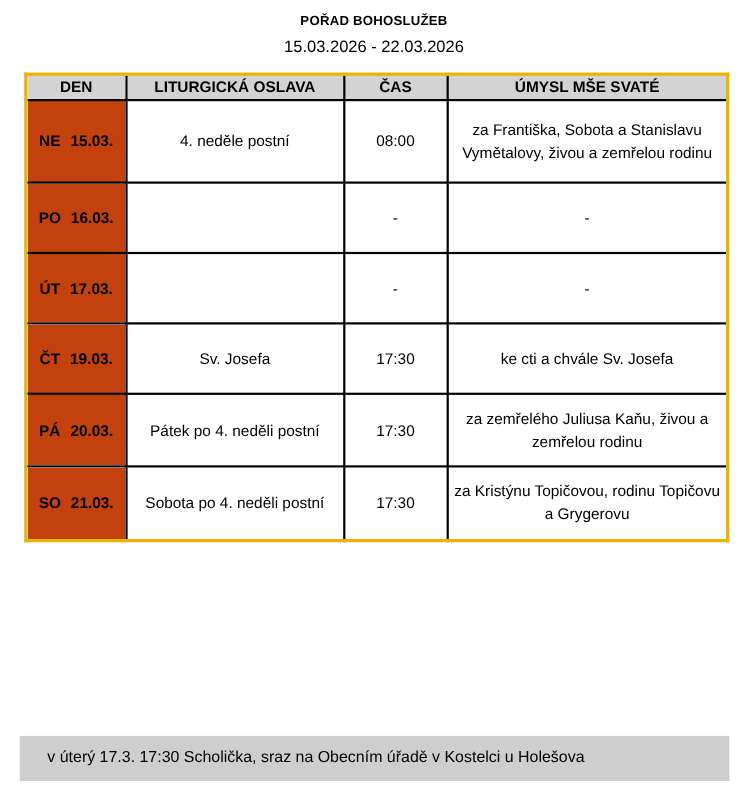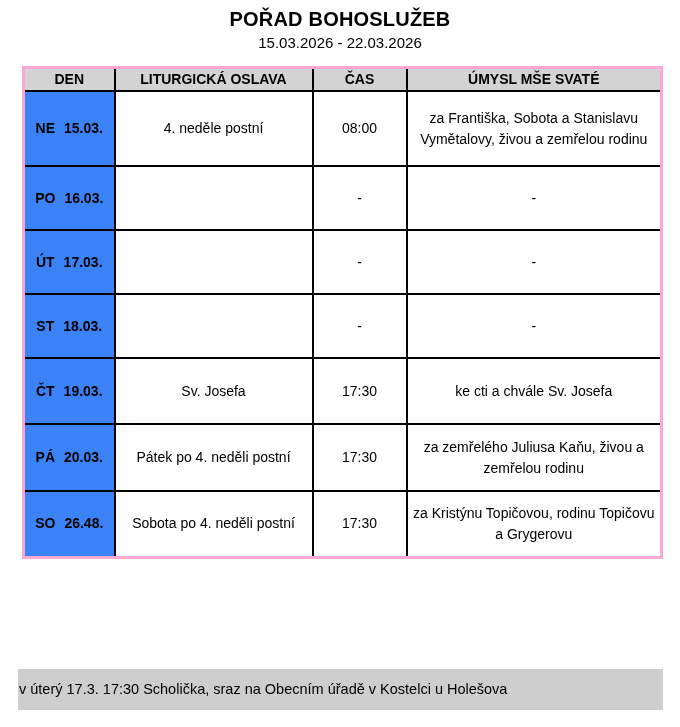--- a/index.html
+++ b/index.html
@@ -6,54 +6,54 @@
   html, body { background: #ffffff; }
   body {
     width: 680px;
     height: 727px;
     font-family: "Liberation Sans", sans-serif;
     color: #000000;
     position: relative;
   }
   .page-header { text-align: center; padding-top: 9px; }
   .title-line1, .title-line2 {
-    font-size: 20px;
+    font-size: 12px;
     font-weight: bold;
     letter-spacing: 0.2px;
     line-height: 21px;
   }
   .title-line3 {
     font-size: 15px;
     font-weight: normal;
     line-height: 21px;
     margin-top: 2px;
   }
   table.schedule {
     border-collapse: collapse;
     table-layout: fixed;
     margin: 13px 0 0 22px;
     width: 638px;
-    border: 3px solid #f9a8d4;
+    border: 3px solid #eab308;
   }
   table.schedule th, table.schedule td {
     border: 2px solid #000000;
     font-size: 14px;
     text-align: center;
     vertical-align: middle;
     line-height: 21px;
     overflow: hidden;
   }
   table.schedule th {
     background: #d3d3d3;
     font-weight: bold;
     height: 21px;
     padding: 0 2px;
   }
   td.day-cell {
-    background: #3b82f6;
+    background: #c2410c;
     font-weight: bold;
     white-space: nowrap;
   }
   td.day-cell .day-abbr { margin-right: 9px; }
   td.intention-cell, td.celebration-cell { padding: 2px 3px; }
   .col-den { width: 91px; }
   .col-oslava { width: 198px; }
   .col-cas { width: 94px; }
   .col-umysl { width: 255px; }
   tbody tr:nth-child(1) { height: 75px; }
@@ -66,21 +66,21 @@
   tbody tr:nth-child(8) { height: 73px; }
   .footer-note {
     position: absolute;
     left: 18px;
     top: 669px;
     width: 645px;
     height: 41px;
     background: #cecece;
     font-size: 14.5px;
     line-height: 41px;
-    padding-left: 1px;
+    padding-left: 25px;
     white-space: nowrap;
     overflow: hidden;
   }
 </style>
 </head>
 <body>
 
 <div class="page-header">
   <div class="title-line1">POŘAD BOHOSLUŽEB</div>
   <div class="title-line3">15.03.2026 - 22.03.2026</div>
@@ -114,39 +114,33 @@
       <td>-</td>
       <td class="intention-cell">-</td>
     </tr>
     <tr>
       <td class="day-cell"><span class="day-abbr">ÚT</span><span>17.03.</span></td>
       <td class="celebration-cell"></td>
       <td>-</td>
       <td class="intention-cell">-</td>
     </tr>
     <tr>
-      <td class="day-cell"><span class="day-abbr">ST</span><span>18.03.</span></td>
-      <td class="celebration-cell"></td>
-      <td>-</td>
-      <td class="intention-cell">-</td>
-    </tr>
-    <tr>
       <td class="day-cell"><span class="day-abbr">ČT</span><span>19.03.</span></td>
       <td class="celebration-cell">Sv. Josefa</td>
       <td>17:30</td>
       <td class="intention-cell">ke cti a chvále Sv. Josefa</td>
     </tr>
     <tr>
       <td class="day-cell"><span class="day-abbr">PÁ</span><span>20.03.</span></td>
       <td class="celebration-cell">Pátek po 4. neděli postní</td>
       <td>17:30</td>
       <td class="intention-cell">za zemřelého Juliusa Kaňu, živou a zemřelou rodinu</td>
     </tr>
     <tr>
-      <td class="day-cell"><span class="day-abbr">SO</span><span>26.48.</span></td>
+      <td class="day-cell"><span class="day-abbr">SO</span><span>21.03.</span></td>
       <td class="celebration-cell">Sobota po 4. neděli postní</td>
       <td>17:30</td>
       <td class="intention-cell">za Kristýnu Topičovou, rodinu Topičovu a Grygerovu</td>
     </tr>
   </tbody>
 </table>
 
 <div class="footer-note">v úterý 17.3. 17:30 Scholička, sraz na Obecním úřadě v Kostelci u Holešova</div>
 
 </body></html>

